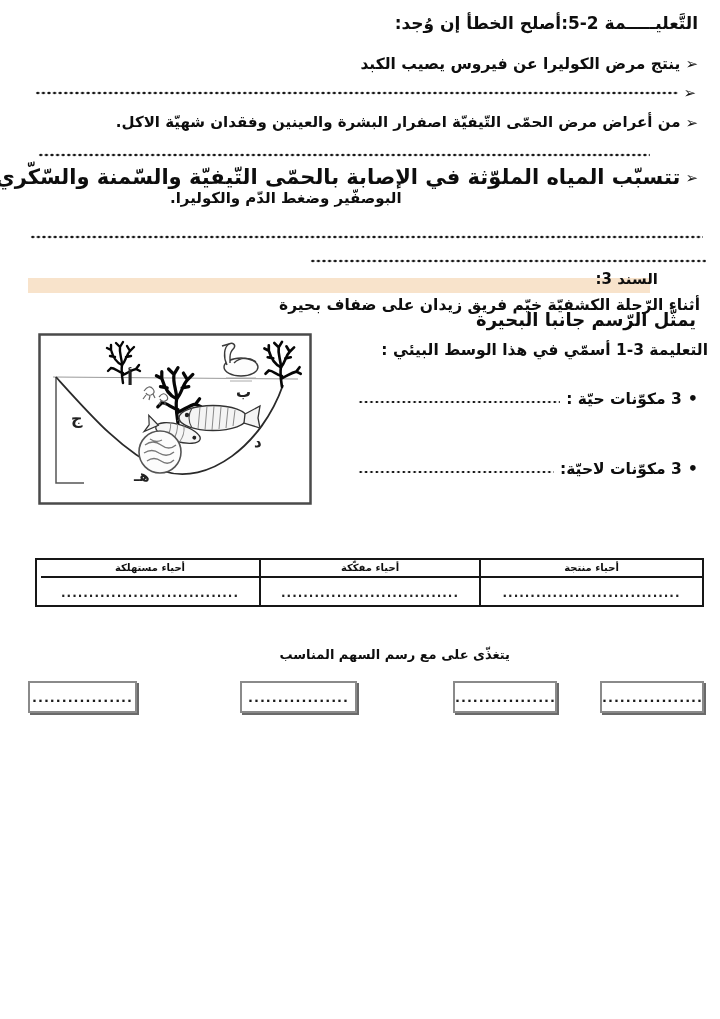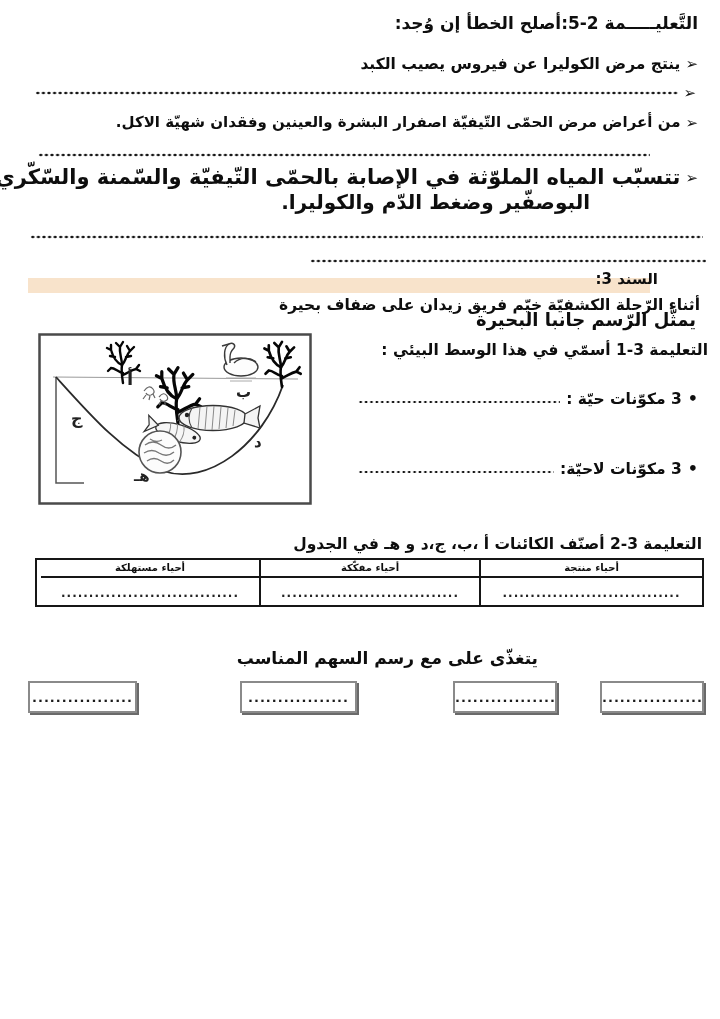--- a/index.html
+++ b/index.html
@@ -73,21 +73,21 @@
     <span class="arrow">➢</span>
     <span class="t" style="position:static;font-size:15px;">من أعراض مرض الحمّى التّيفيّة اصفرار البشرة والعينين وفقدان شهيّة الاكل.</span>
   </div>
 
   <div class="dotline" style="top:152px;left:38px;width:612px;"></div>
 
   <div class="arrow-row" style="top:164px;right:22px;left:60px;">
     <span class="arrow">➢</span>
     <span class="t" style="position:static;font-size:21px;">تتسبّب المياه الملوّثة في الإصابة بالحمّى التّيفيّة والسّمنة والسّكّري ويتسبّب سوء التّغذية في</span>
   </div>
-  <div class="t" style="top:189px;left:170px;right:130px;text-align:right;font-size:20px;">البوصفّير وضغط الدّم والكوليرا.</div>
+  <div class="t" style="top:189px;left:170px;right:130px;text-align:left;font-size:15px;">البوصفّير وضغط الدّم والكوليرا.</div>
 
   <div class="dotline" style="top:234px;left:30px;width:673px;"></div>
   <div class="dotline" style="top:258px;left:310px;width:396px;"></div>
 
   <div class="sanad-bar" style="top:278px;left:28px;width:622px;height:15px;"></div>
   <div class="t" style="top:270px;right:62px;font-size:15px;">السند 3:</div>
 
   <div class="t" style="top:295px;right:20px;font-size:15.5px;">أثناء الرّحلة الكشفيّة خيّم فريق زيدان  على ضفاف بحيرة</div>
   <div class="t" style="top:308px;right:24px;font-size:18px;margin-left:12px;">يمثّل الرّسم جانبا  البحيرة</div>
   <div class="t" style="top:340px;right:12px;font-size:15.5px;">التعليمة 3-1 أسمّي في هذا الوسط البيئي  :</div>
@@ -160,32 +160,31 @@
     <span class="lbl">3 مكوّنات حيّة :</span>
     <span class="dfill"></span>
   </div>
 
   <div class="bullet-row" style="top:459px;right:22px;left:358px;">
     <span class="blt">•</span>
     <span class="lbl">3 مكوّنات لاحيّة:</span>
     <span class="dfill"></span>
   </div>
 
-  <div class="t" style="top:534px;right:18px;font-size:15.5px;">التعليمة 3-2 أصنّف الكائنات أ ،ب، ج،د و هـ في الجدول</div>
 
   <div class="tbl">
     <div class="cell hd">أحياء منتجة</div>
     <div class="cell hd">أحياء مفكّكة</div>
     <div class="cell hd last">أحياء مستهلكة</div>
     <div class="cell bd">................................</div>
     <div class="cell bd">................................</div>
     <div class="cell bd last">................................</div>
   </div>
 
-  <div class="t" style="top:647px;left:250px;width:260px;text-align:left;font-size:17px;margin-left:28px;">يتغذّى على  مع رسم السهم المناسب</div>
+  <div class="t" style="top:647px;left:250px;width:260px;text-align:right;font-size:13px;">يتغذّى على  مع رسم السهم المناسب</div>
 
   <div class="chainbox" style="top:681px;left:600px;width:100px;">.................</div>
   <div class="chainbox" style="top:681px;left:453px;width:100px;">.................</div>
   <div class="chainbox" style="top:681px;left:240px;width:113px;">.................</div>
   <div class="chainbox" style="top:681px;left:28px;width:105px;">.................</div>
 
   <div class="dotline" style="top:780px;left:28px;width:677px;"></div>
   <div class="dotline" style="top:805px;left:28px;width:677px;"></div>
 
   <div class="rule"></div>

